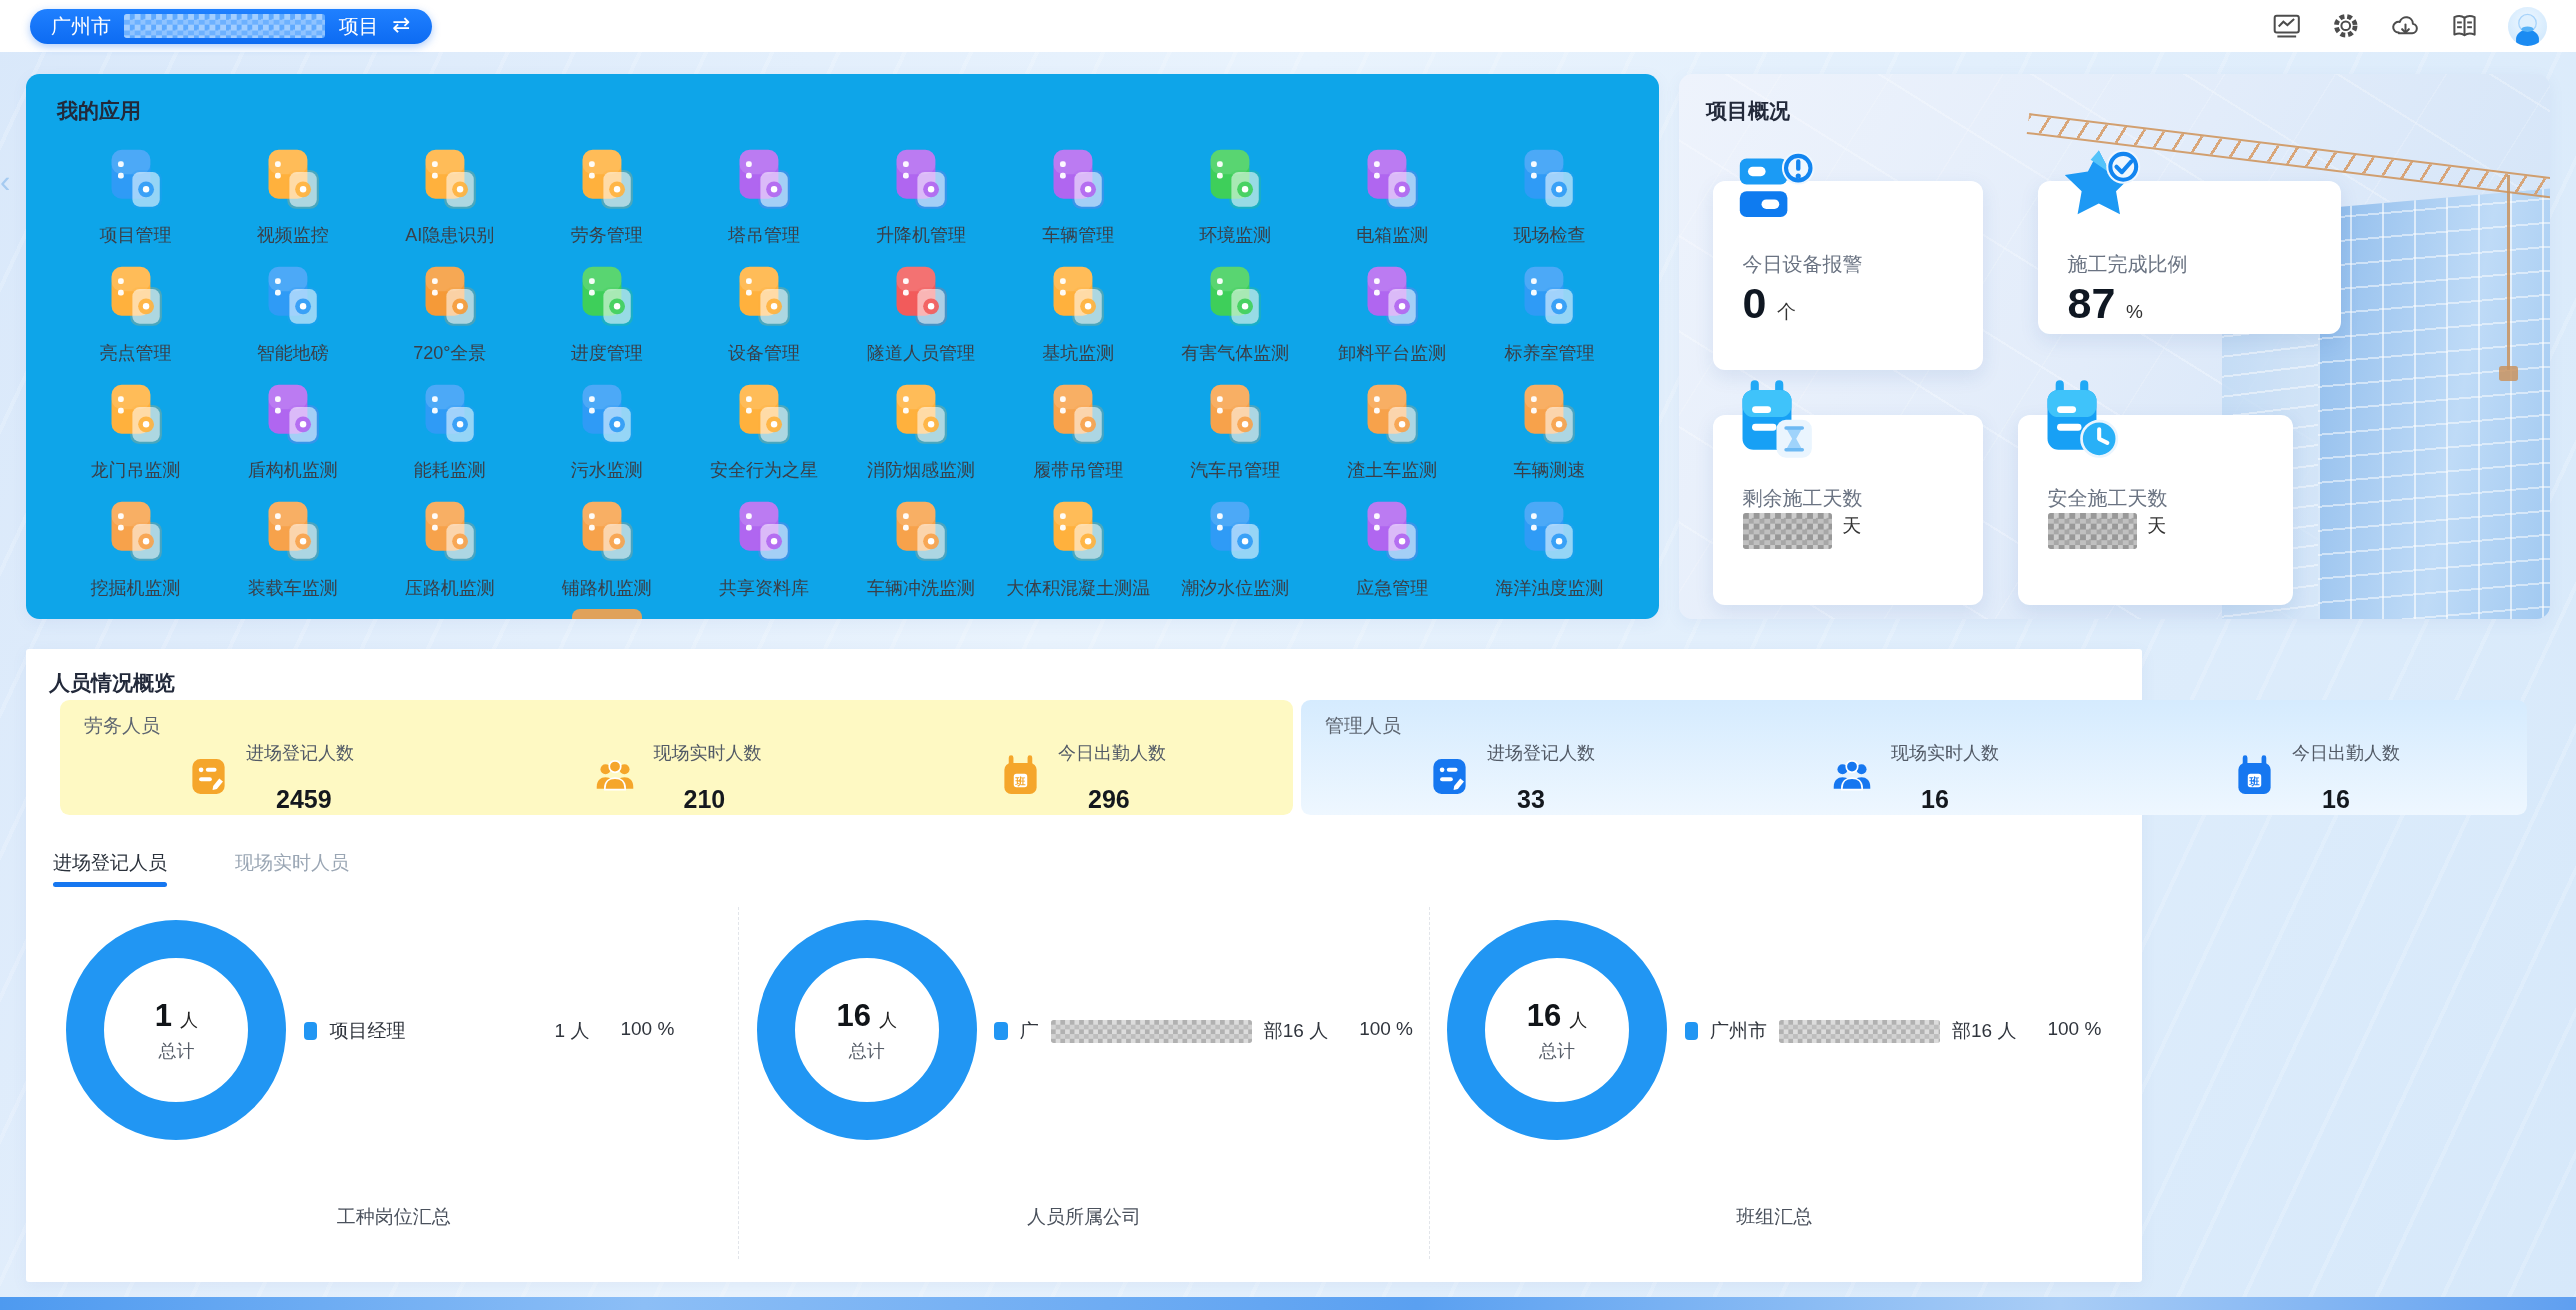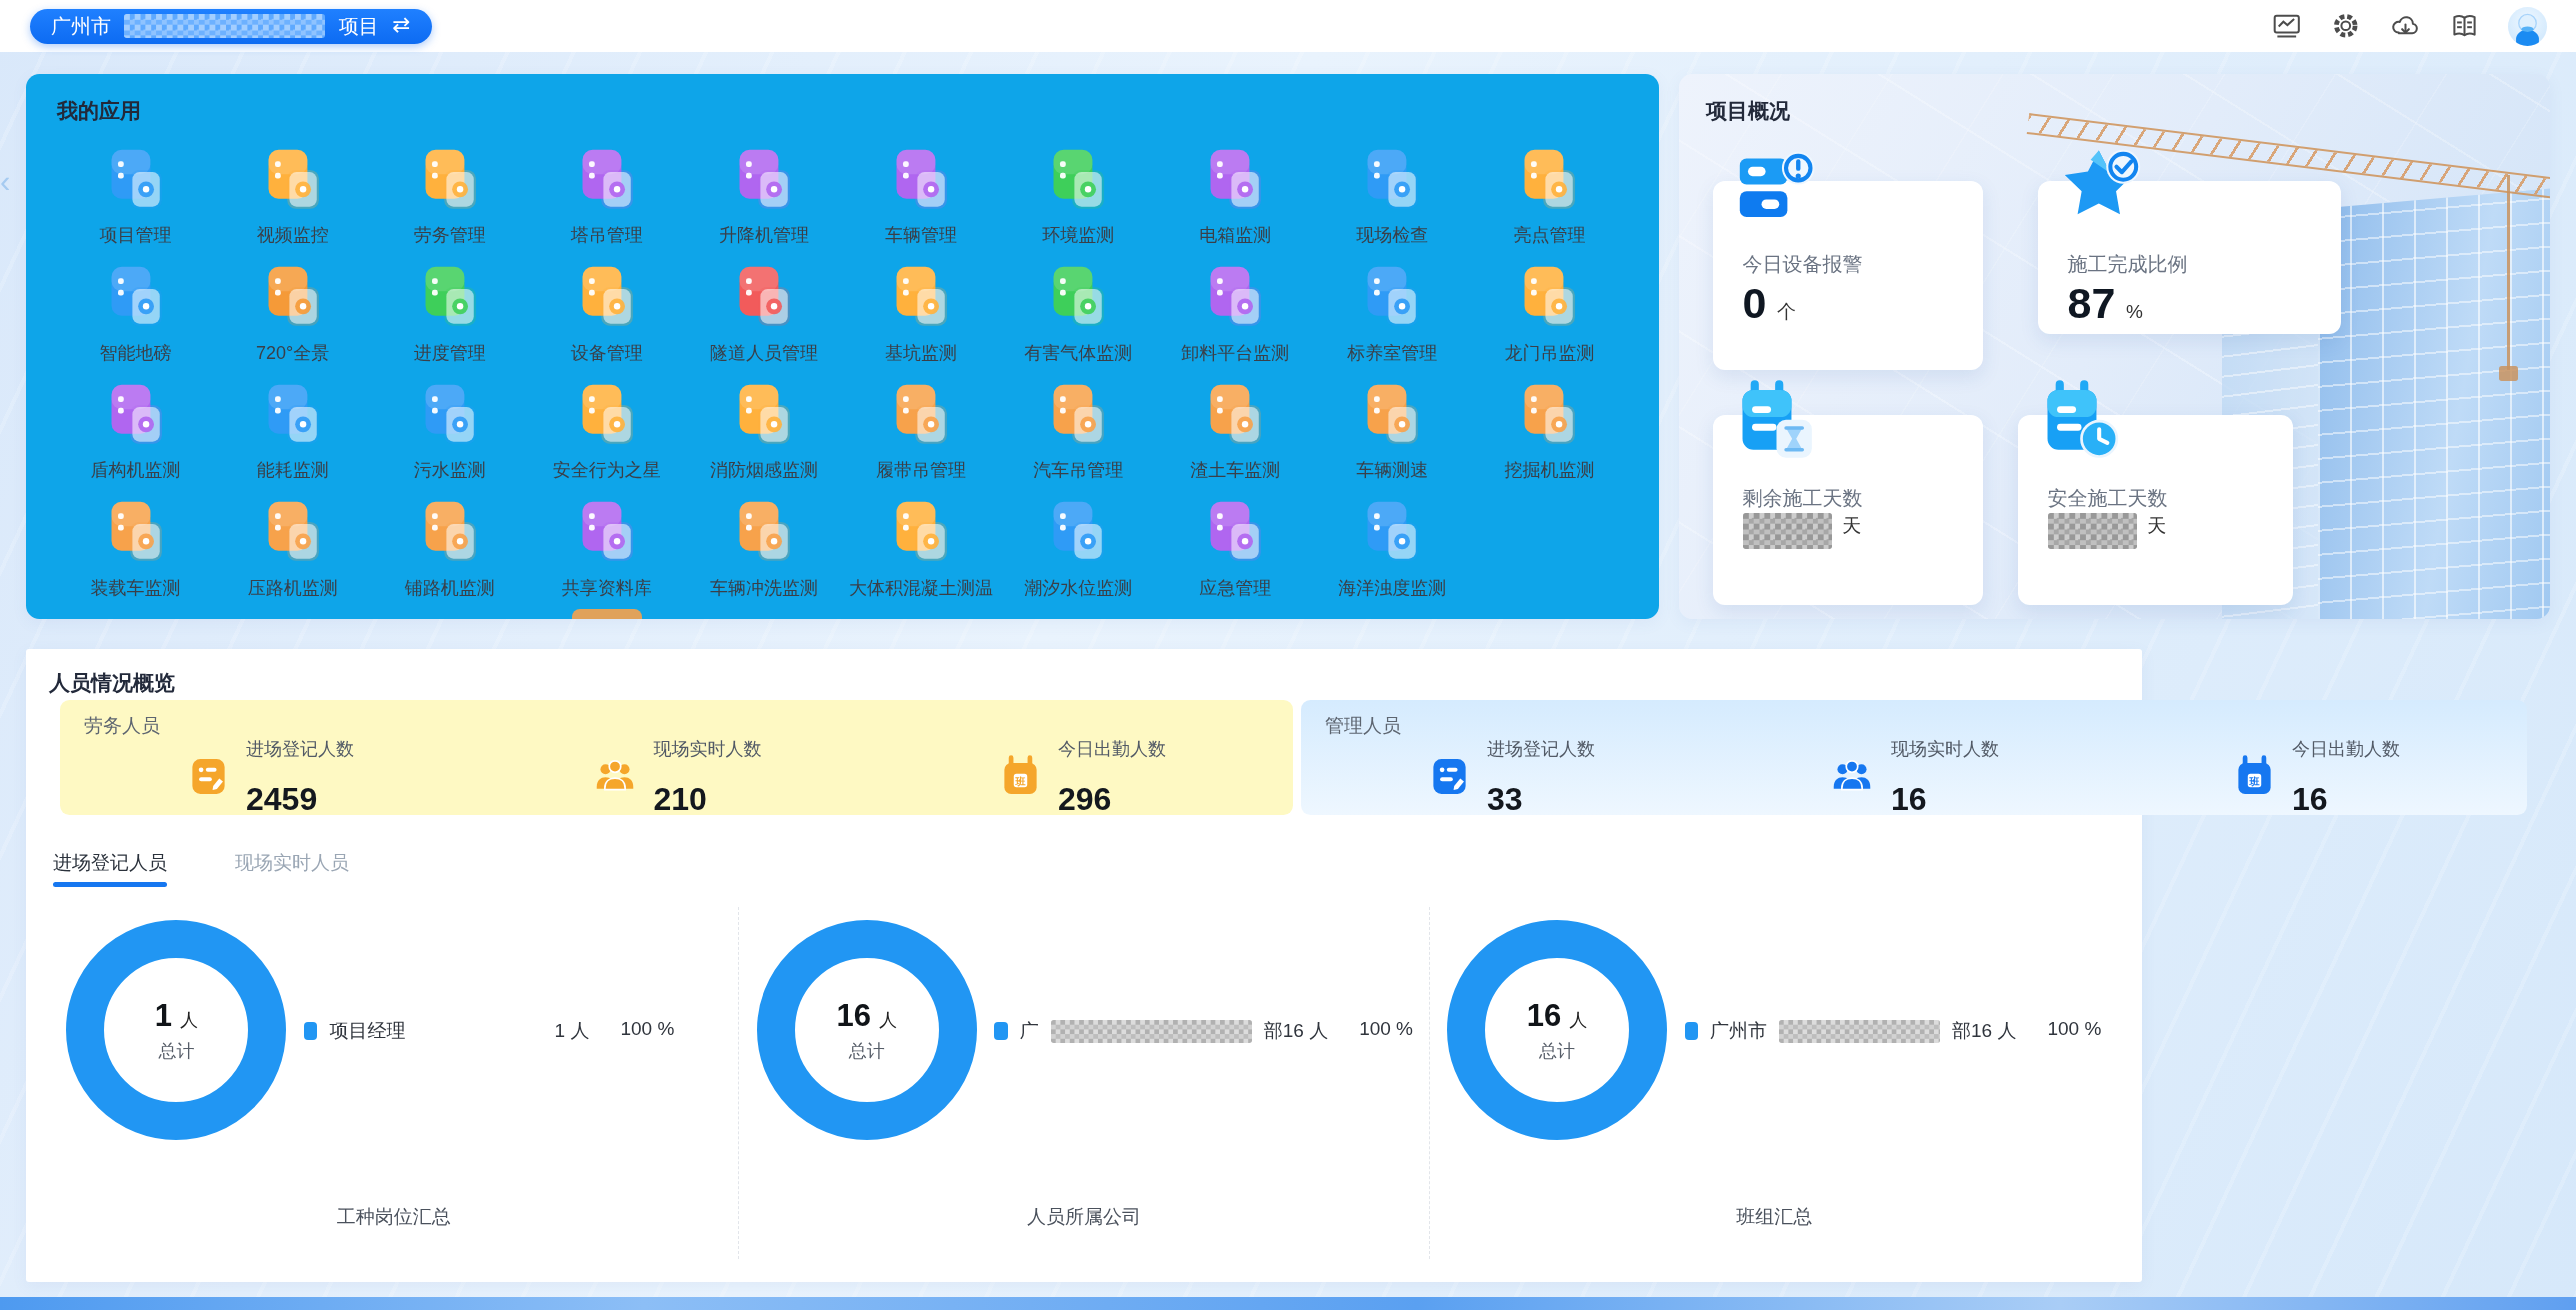--- a/index.html
+++ b/index.html
@@ -76,21 +76,21 @@
     box-shadow:0 4px 16px rgba(80,120,180,.07);}
   .sub-card{position:absolute;top:51px;height:115px;border-radius:9.4px;}
   .sub-card.labor{left:34px;width:1233px;background:#fef9c3;}
   .sub-card.mgmt{left:1275px;width:1226px;background:linear-gradient(180deg,#d5ebfe,#eef7ff);}
   .sub-title{position:absolute;left:24px;top:13.4px;font-size:19px;color:#5d6570;}
   .stats{position:absolute;left:0;right:0;top:39px;bottom:0;display:flex;align-items:center;
     justify-content:space-between;padding:0 127px;}
   .stat{display:flex;align-items:center;gap:16px;}
   .stat-texts{display:flex;flex-direction:column;gap:20px;}
   .stat-label{font-size:18px;color:#525a66;white-space:nowrap;}
-  .stat-value{font-size:32px;font-weight:700;color:#14181e;}
+  .stat-value{font-size:25px;font-weight:700;color:#14181e;margin-left:30px;}
 
   .tabs{position:absolute;left:27px;top:201px;display:flex;gap:68px;font-size:19px;}
   .tab{padding-bottom:10.7px;color:#9aa6b4;cursor:pointer;position:relative;white-space:nowrap;}
   .tab.active{color:#2b323c;}
   .tab.active::after{content:"";position:absolute;left:0;right:0;bottom:0;height:4.7px;border-radius:2.7px;background:#1677f0;}
 
   .charts{position:absolute;left:23px;right:23px;top:258px;bottom:23px;display:flex;}
   .chart-sec{position:relative;flex:1;}
   .chart-sec + .chart-sec{border-left:1.3px dashed #e2e5ea;}
   .donut{position:absolute;left:17.4px;top:13.4px;width:144px;height:144px;border-radius:50%;
@@ -202,20 +202,33 @@
           <span><svg width="72" height="72" viewBox="0 0 100 100">
   <rect x="16" y="8" width="54" height="68" rx="14" fill="#FFB13D"></rect>
   <rect x="16" y="8" width="54" height="34" rx="14" fill="#fff" opacity="0.14"></rect>
   <rect x="42" y="36" width="44" height="54" rx="12" fill="#FFB13D" opacity="0.25"></rect>
   <rect x="45" y="39" width="38" height="48" rx="10" fill="#fff" opacity="0.55"></rect>
   <circle cx="64" cy="63" r="11" fill="#FFB13D" opacity="0.9"></circle>
   <circle cx="64" cy="63" r="4.5" fill="#fff"></circle>
   <rect x="25" y="24" width="8" height="8" rx="3" fill="#fff" opacity=".95"></rect>
   <rect x="25" y="40" width="8" height="8" rx="3" fill="#fff" opacity=".95"></rect>
             </svg></span>
+    <span class="app-label">AI隐患识别</span>
+        </div>
+        <div class="app-item">
+          <span><svg width="72" height="72" viewBox="0 0 100 100">
+  <rect x="16" y="8" width="54" height="68" rx="14" fill="#FFB13D"></rect>
+  <rect x="16" y="8" width="54" height="34" rx="14" fill="#fff" opacity="0.14"></rect>
+  <rect x="42" y="36" width="44" height="54" rx="12" fill="#FFB13D" opacity="0.25"></rect>
+  <rect x="45" y="39" width="38" height="48" rx="10" fill="#fff" opacity="0.55"></rect>
+  <circle cx="64" cy="63" r="11" fill="#FFB13D" opacity="0.9"></circle>
+  <circle cx="64" cy="63" r="4.5" fill="#fff"></circle>
+  <rect x="25" y="24" width="8" height="8" rx="3" fill="#fff" opacity=".95"></rect>
+  <rect x="25" y="40" width="8" height="8" rx="3" fill="#fff" opacity=".95"></rect>
+            </svg></span>
     <span class="app-label">劳务管理</span>
         </div>
         <div class="app-item">
           <span><svg width="72" height="72" viewBox="0 0 100 100">
   <rect x="16" y="8" width="54" height="68" rx="14" fill="#B066F0"></rect>
   <rect x="16" y="8" width="54" height="34" rx="14" fill="#fff" opacity="0.14"></rect>
   <rect x="42" y="36" width="44" height="54" rx="12" fill="#B066F0" opacity="0.25"></rect>
   <rect x="45" y="39" width="38" height="48" rx="10" fill="#fff" opacity="0.55"></rect>
   <circle cx="64" cy="63" r="11" fill="#B066F0" opacity="0.9"></circle>
   <circle cx="64" cy="63" r="4.5" fill="#fff"></circle>

